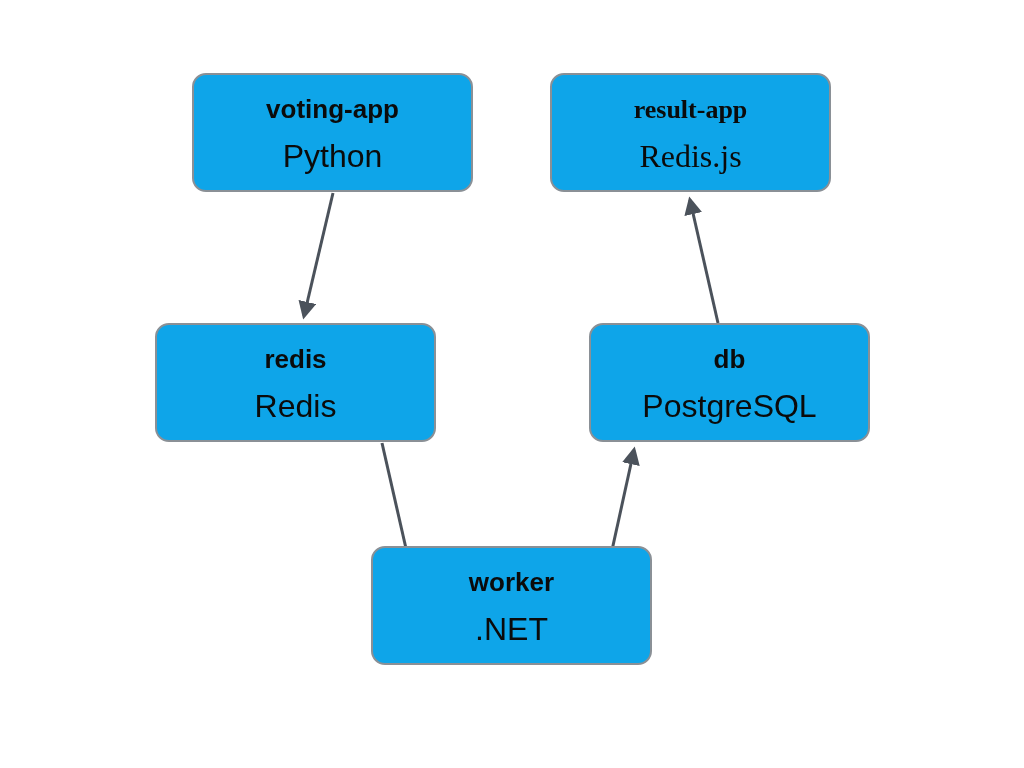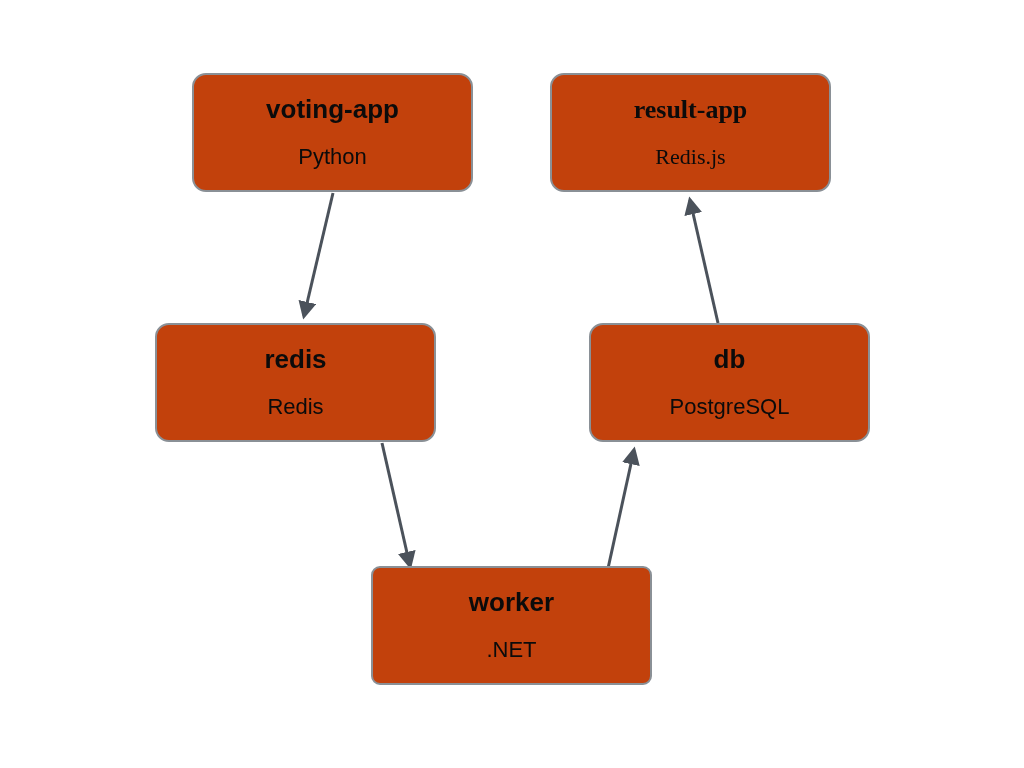--- a/index.html
+++ b/index.html
@@ -21,50 +21,50 @@
     position: absolute;
     left: 0;
     top: 0;
     width: 1024px;
     height: 768px;
   }
   .node {
     position: absolute;
     width: 281px;
     height: 119px;
-    background: #c2410c;
+    background: #0ea5e9;
     border: 2px solid #8a9096;
     border-radius: 14px;
     box-sizing: border-box;
     display: flex;
     flex-direction: column;
     align-items: center;
     justify-content: center;
     text-align: center;
   }
   .node .node-title {
     font-size: 26px;
     font-weight: bold;
     color: #0b0b0b;
     line-height: 35px;
     white-space: nowrap;
   }
   .node .node-subtitle {
-    font-size: 22px;
+    font-size: 32px;
     font-weight: normal;
     color: #0b0b0b;
     line-height: 35px;
     white-space: nowrap;
     margin-top: 12px;
   }
   #node-voting-app { left: 192px; top: 73px;  }
   #node-result-app { left: 550px; top: 73px; font-family: Liberation Serif, serif;  }
   #node-redis      { left: 155px; top: 323px; }
   #node-db         { left: 589px; top: 323px; }
-  #node-worker     { left: 371px; top: 566px; border-radius: 9px; }
+  #node-worker     { left: 371px; top: 546px; }
 </style>
 </head>
 <body>
 
 <div class="canvas">
 
   <svg class="edges-layer" width="1024" height="768" viewBox="0 0 1024 768" xmlns="http://www.w3.org/2000/svg">
     <defs>
       <marker id="arrowhead" viewBox="0 0 10 10" refX="8" refY="5" markerWidth="6" markerHeight="6" orient="auto" markerUnits="strokeWidth">
         <path d="M 0 0 L 10 5 L 0 10 z" fill="#4b525b"></path>

